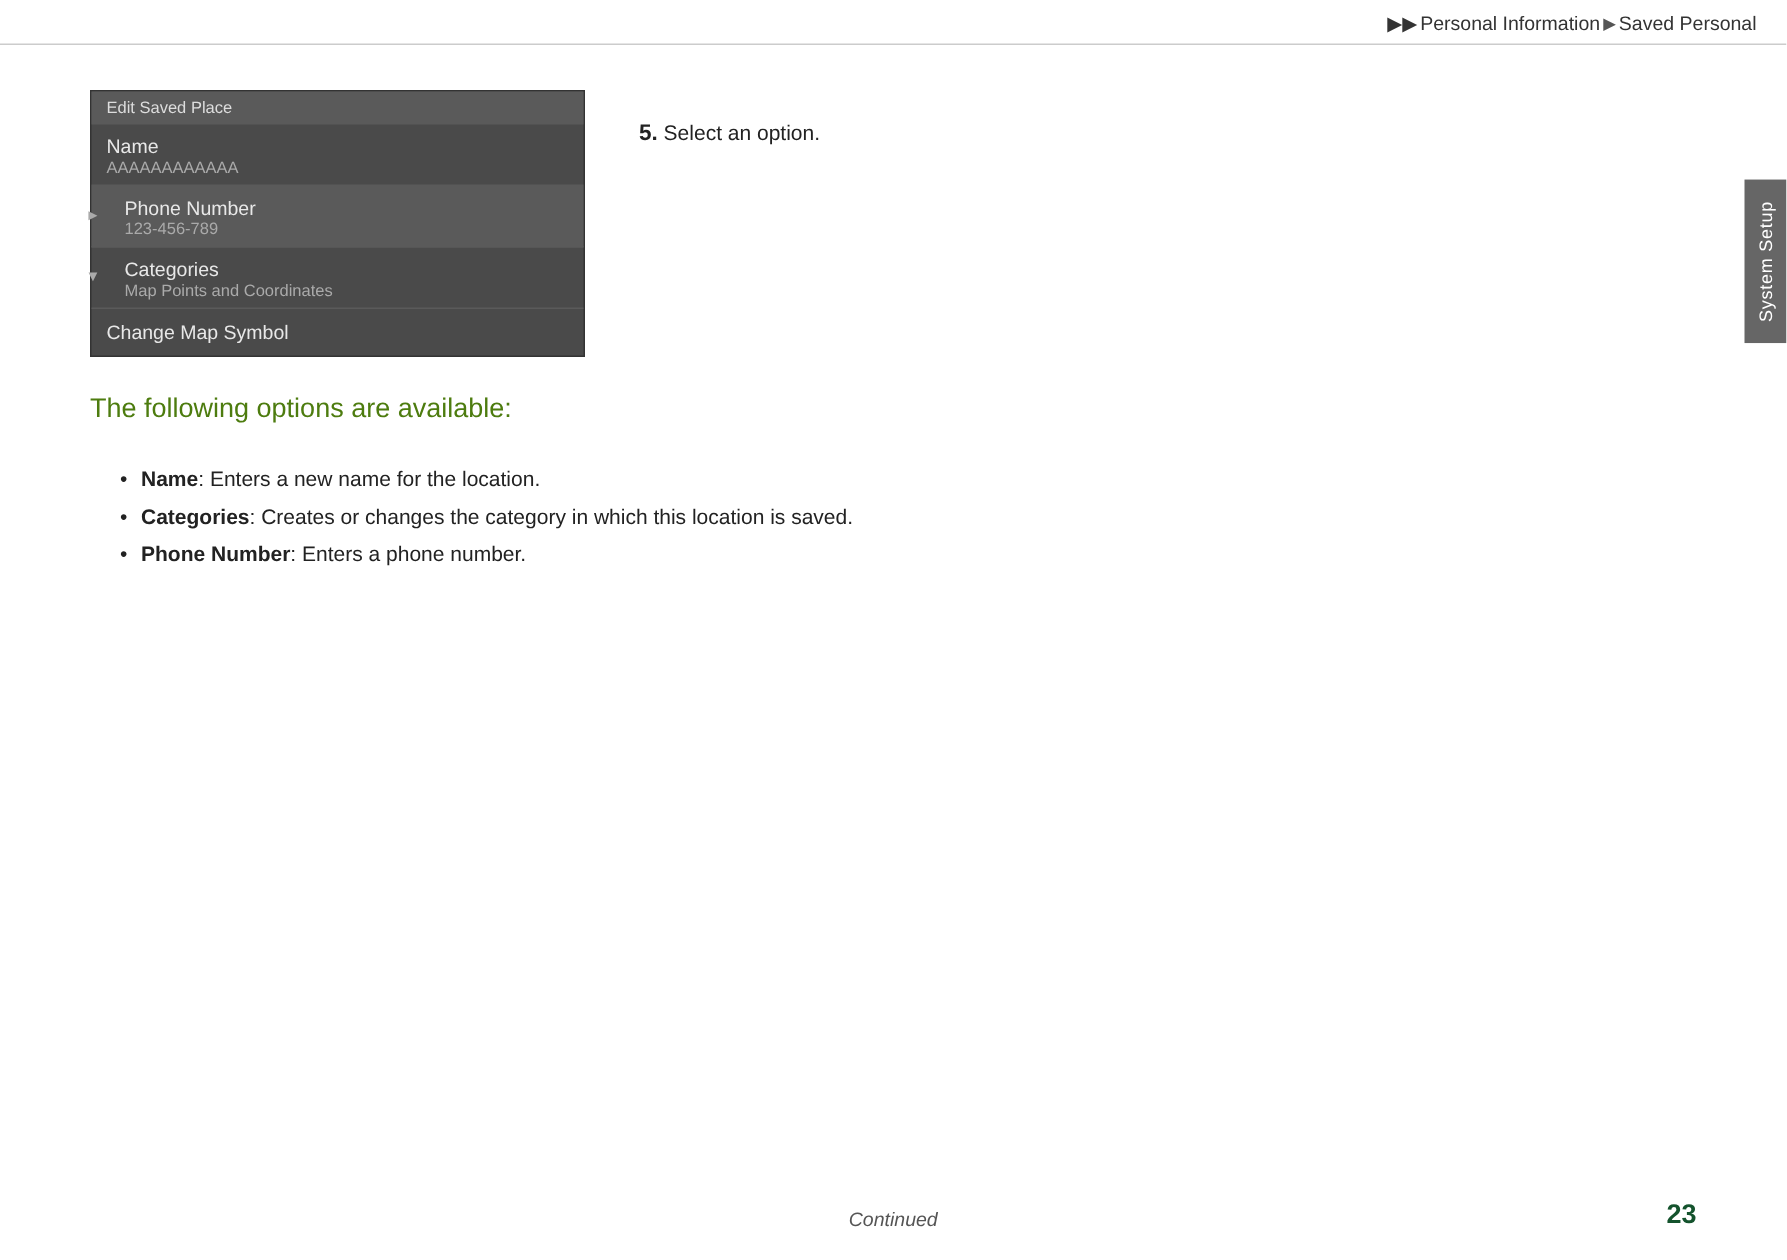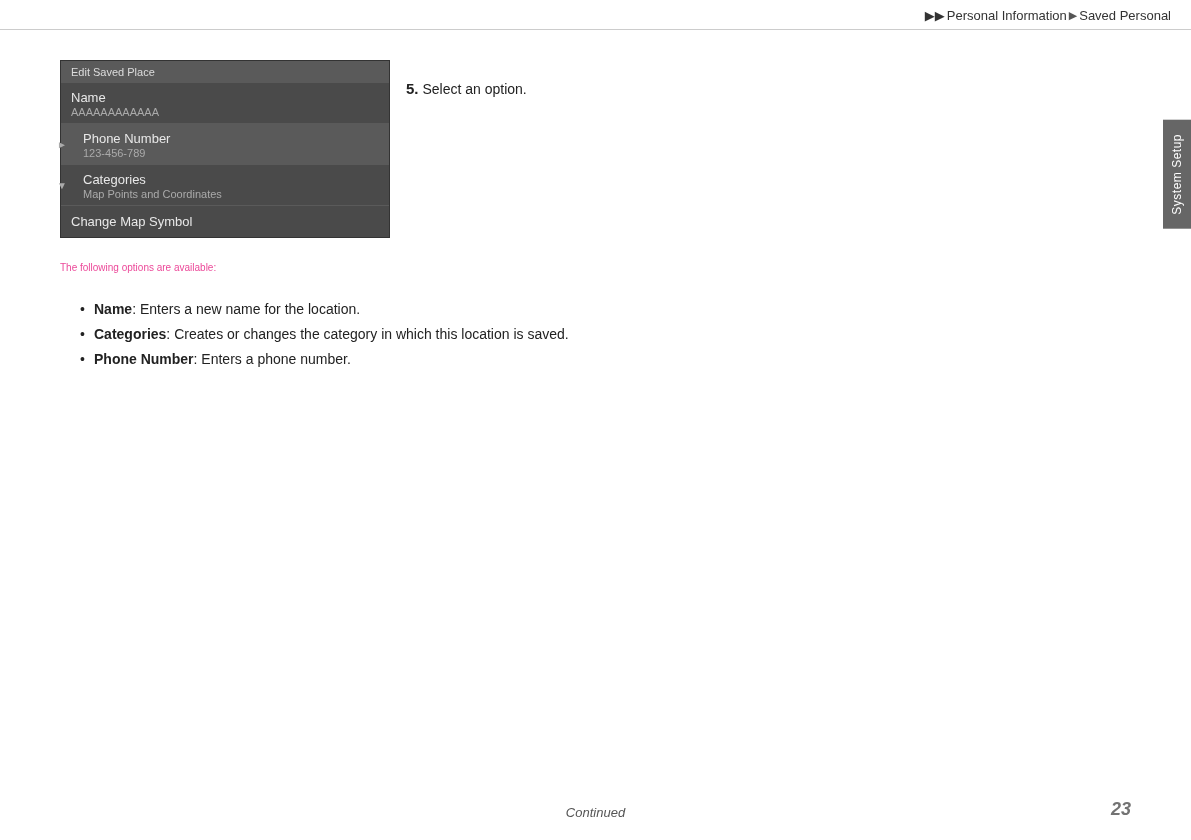--- a/index.html
+++ b/index.html
@@ -59,21 +59,21 @@
     
     .main-content {
       padding: 30px 60px 30px 60px;
       position: relative;
     }
 
     
     .screenshot-area {
       display: flex;
       align-items: flex-start;
-      gap: 16px;
+      gap: 36px;
       margin-bottom: 24px;
     }
 
     
     .device-screen {
       width: 330px;
       background: #4a4a4a;
       border: 1px solid #333;
       flex-shrink: 0;
     }
@@ -139,23 +139,23 @@
       margin-top: 14px;
     }
 
     .step-instruction .step-number {
       font-weight: bold;
       font-size: 15px;
     }
 
     
     .description {
-      font-size: 10px;
+      font-size: 18px;
       margin-bottom: 8px;
-      color: #ec4899;
+      color: #4d7c0f;
     }
 
     
     .bullet-list {
       list-style: none;
       padding-left: 20px;
       line-height: 1.8;
       margin-top: 24px;
     }
 
@@ -193,22 +193,21 @@
       color: #555;
       font-style: italic;
     }
 
     .footer-page {
       position: absolute;
       right: 60px;
       bottom: 20px;
       font-size: 18px;
       font-weight: bold;
-      color: #737373;
-      font-style: italic;
+      color: #14532d;
     }
   </style>
 </head>
 <body>
 
 <div class="top-bar">
   <div class="breadcrumb">
     <span>▶▶</span>
     <span>Personal Information</span>
     <span class="breadcrumb-arrow">▶</span>

